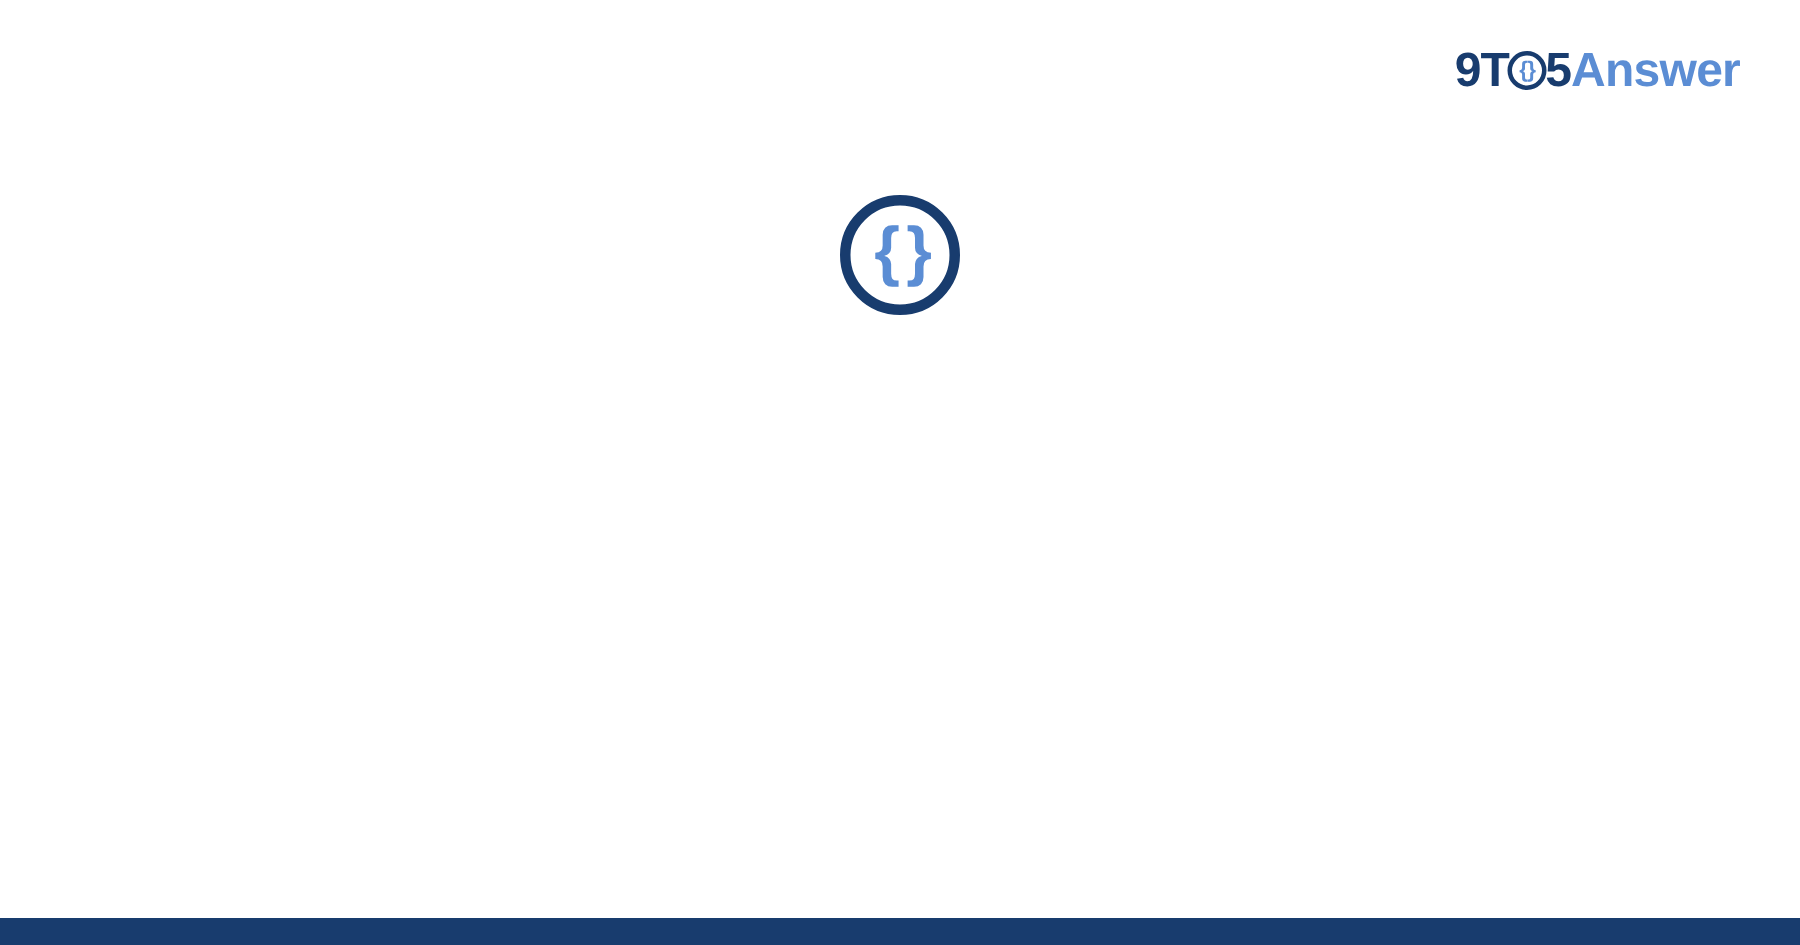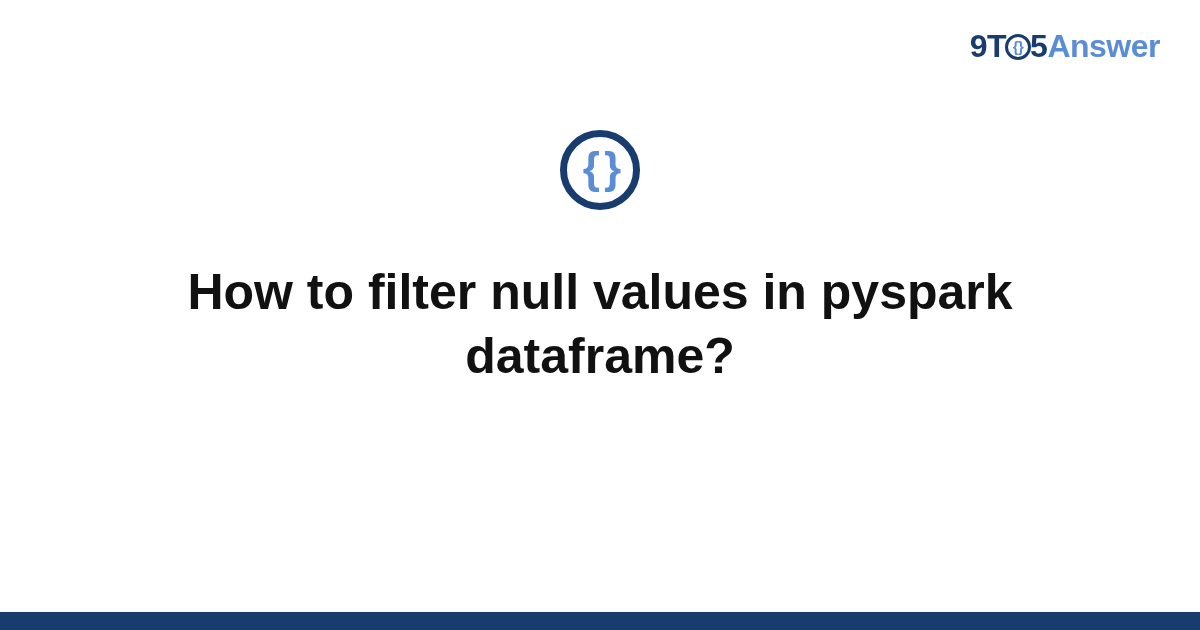--- a/index.html
+++ b/index.html
@@ -107,16 +107,15 @@
 <div class="logo-header">
   <span class="logo-9t">9T</span><span class="logo-o">
       <span class="logo-o-inner">{}</span>
     </span><span class="logo-5">5</span><span class="logo-answer">Answer</span>
 </div>
 
 <div class="center-content">
   <div class="center-icon">
     <span class="center-icon-braces">{ }</span>
   </div>
-  <h1 class="title">How to filter null values in pyspark dataframe?</h1>
 </div>
 
 <div class="bottom-bar"></div>
 
 </body></html>

